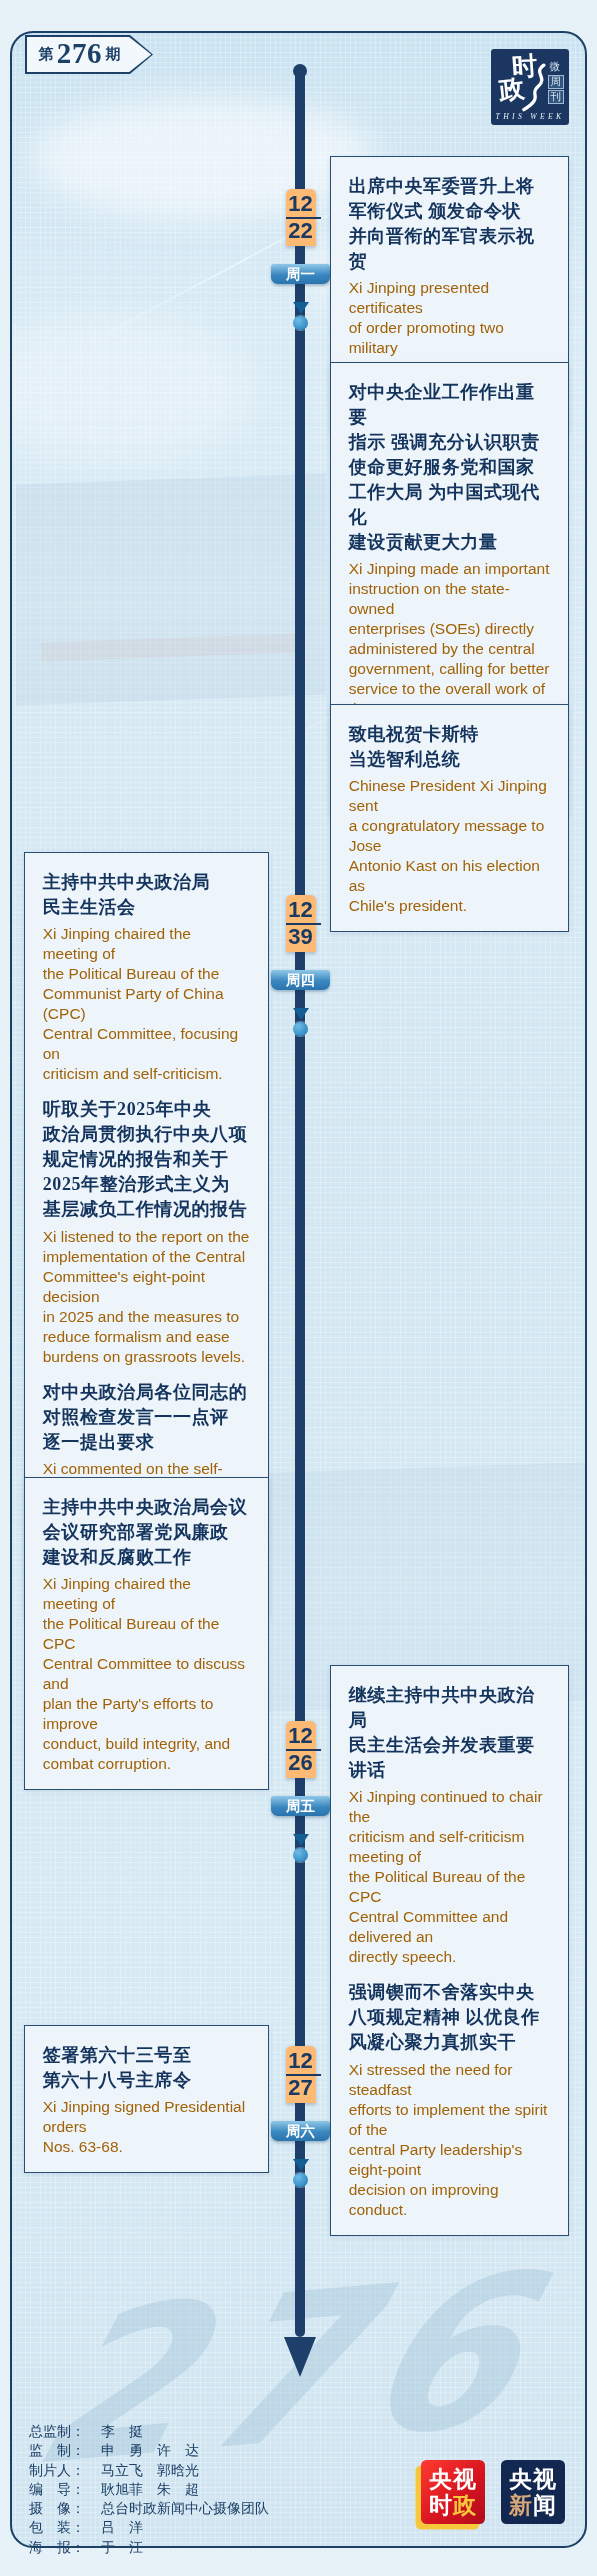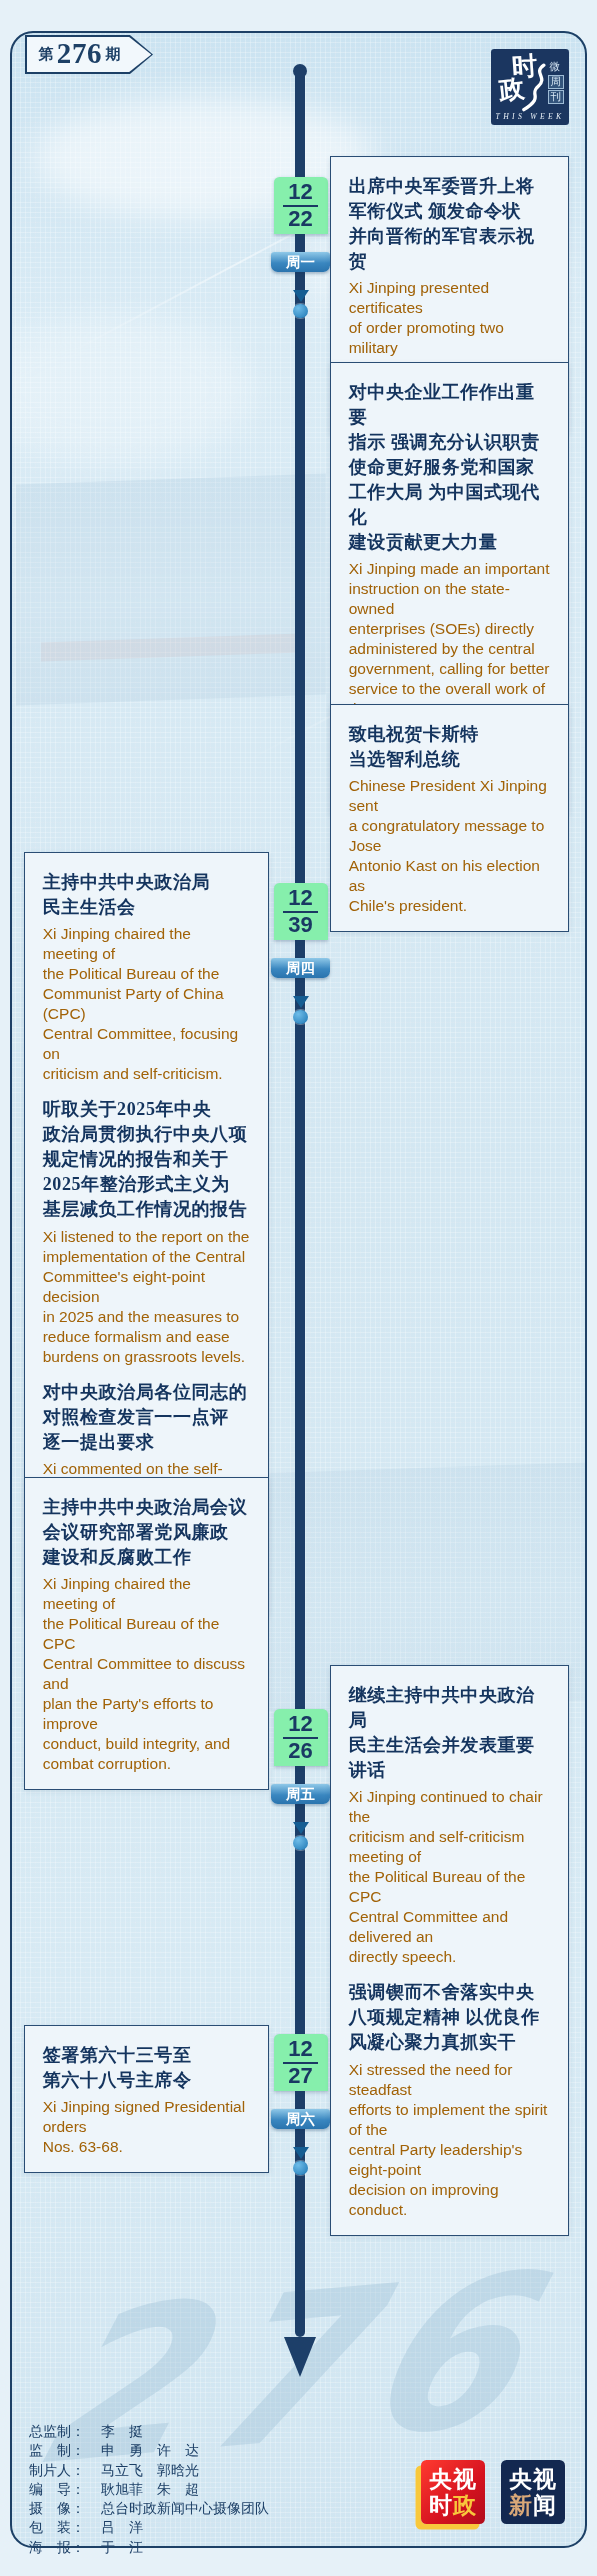--- a/index.html
+++ b/index.html
@@ -70,21 +70,21 @@
   .tw-tagline{position:absolute;left:0;bottom:4.4px;width:100%;text-align:center;
     font-size:7.7px;letter-spacing:3.3px;color:#eaf2f9;font-style:italic;
     font-family:Liberation Serif, serif;}
   
   .tl-line{position:absolute;left:295px;top:71px;width:10px;height:2266px;background:#1d3f69;border-radius:5px;}
   .tl-topdot{position:absolute;left:293px;top:64px;width:14.4px;height:14.4px;border-radius:50%;background:#1d3f69;}
   .tl-arrowhead{position:absolute;left:284px;top:2337px;width:0;height:0;
     border-left:16.6px solid transparent;border-right:16.6px solid transparent;border-top:40px solid #1d3f69;}
   
   .marker{position:absolute;left:271px;width:59px;text-align:center;}
-  .marker .date-box{width:54px;margin:0 auto;background:#86efac;border-radius:5.5px 5.5px 0 0;
+  .marker .date-box{width:30px;margin:12px auto;background:#fdba74;border-radius:5.5px 5.5px 0 0;
     padding:4.4px 0 3.3px;box-shadow:0 1.1px 3.3px rgba(30,60,100,.25);}
   .marker .num{display:block;font-size:22px;font-weight:700;color:#1a3963;line-height:22px;
     font-family:"Liberation Sans","DejaVu Sans",sans-serif;}
   .marker .rule{width:35px;height:1.7px;background:#1a3963;margin:1.7px auto;}
   .marker .week-band{width:59px;height:20px;line-height:20px;margin:18px auto;
     background:linear-gradient(180deg,#8fc8e8 0%,#3a87c0 55%,#2a74ae 100%);
     color:#fff;font-size:14.4px;font-weight:700;border-radius:3.3px 3.3px 6.6px 6.6px;
     box-shadow:0 1.1px 2.8px rgba(20,60,100,.3);}
   .marker .pointer{width:0;height:0;margin:0 auto;
     border-left:8.3px solid transparent;border-right:8.3px solid transparent;border-top:12px solid #155e93;}

